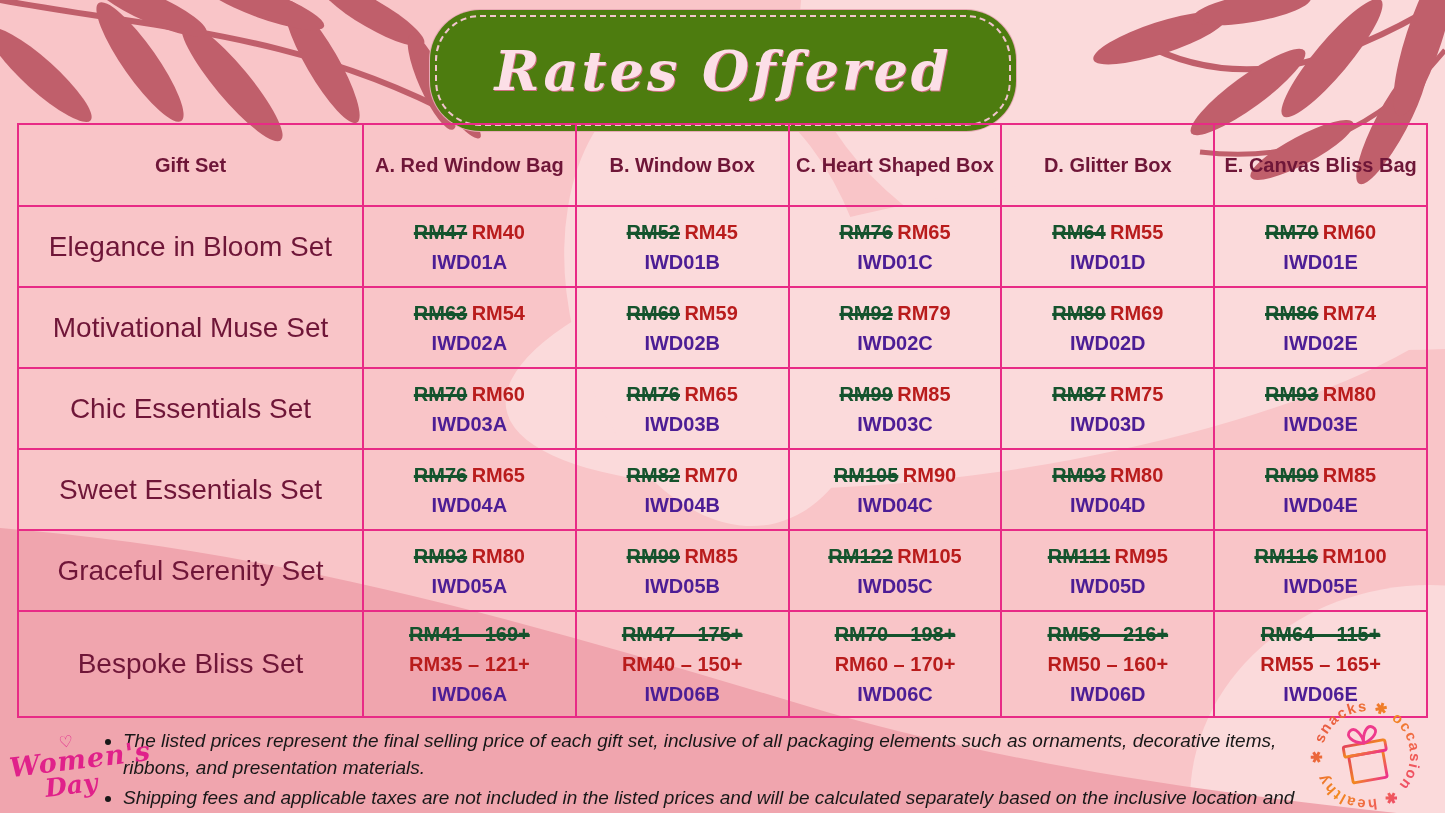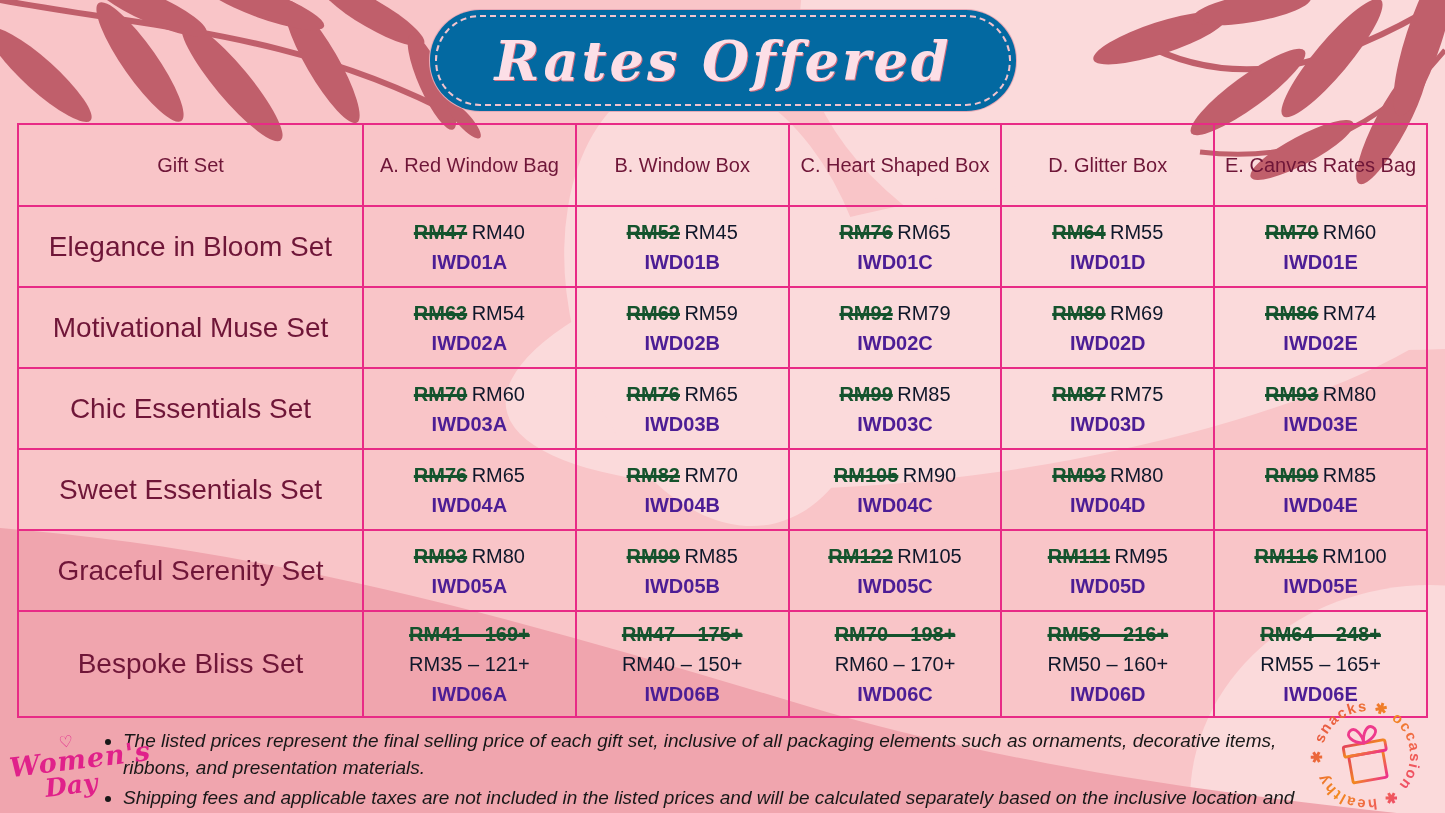--- a/index.html
+++ b/index.html
@@ -5,22 +5,22 @@
   html,body{margin:0;padding:0;}
   body{
     width:1445px;height:813px;position:relative;overflow:hidden;
     background:#f9c5c8;
     font-family:"Liberation Sans", sans-serif;
   }
   
   .bg{position:absolute;inset:0;width:1445px;height:813px;z-index:0;}
   
   .banner{
-    position:absolute;left:430px;top:10px;width:586px;height:101px;
-    background:#0369a1;border-radius:50px;z-index:2;
+    position:absolute;left:430px;top:10px;width:586px;height:121px;
+    background:#4d7c0f;border-radius:50px;z-index:2;
     display:flex;align-items:center;justify-content:center;
     box-shadow:0 0 0 1px #e8aab6;
   }
   .banner::before{
     content:"";position:absolute;inset:5px;border:2px dashed #f2c4ce;border-radius:45px;
   }
   .banner-title{
     font-family:"DejaVu Serif", serif;font-style:italic;font-weight:bold;
     font-size:54px;color:#fcdfe7;letter-spacing:3px;text-shadow:1px 1px 0 #cf6e81;
   }
@@ -29,24 +29,24 @@
     position:absolute;left:17px;top:123px;width:1411px;z-index:2;
     border-collapse:collapse;table-layout:fixed;
   }
   table.rates td, table.rates th{
     border:2px solid #e82b86;text-align:center;vertical-align:middle;
     padding:2px 6px;line-height:1.5;
   }
   thead tr{height:82px;}
   tbody tr{height:81px;}
   tbody tr:last-child{height:106px;}
-  th{color:#6f1638;font-size:20px;font-weight:normal;border-radius:26px;}
+  th{color:#6f1638;font-size:20px;font-weight:bold;border-radius:26px;}
   td.set-name{color:#6f1638;font-size:28px;font-weight:normal;}
   span.old{color:#14532d;font-size:20px;font-weight:bold;text-decoration:line-through;text-decoration-thickness:2.5px;}
-  span.new{color:#0f172a;font-size:20px;font-weight:normal;}
+  span.new{color:#b91c1c;font-size:20px;font-weight:bold;}
   span.code{color:#4c1d95;font-size:20px;font-weight:bold;}
   
   .notes{
     position:absolute;left:103px;top:728px;width:1240px;z-index:2;
     color:#181818;font-style:italic;font-size:19px;line-height:1.42;
   }
   .notes ul{margin:0;padding-left:20px;}
   .notes li{margin-bottom:3px;}
   
   .logo{
@@ -113,21 +113,21 @@
       <col>
       <col>
   </colgroup>
   <thead>
     <tr>
         <th>Gift Set</th>
         <th>A. Red Window Bag</th>
         <th>B. Window Box</th>
         <th>C. Heart Shaped Box</th>
         <th>D. Glitter Box</th>
-        <th>E. Canvas Rates Bag</th>
+        <th>E. Canvas Bliss Bag</th>
       </tr>
   </thead>
   <tbody>
       <tr>
         <td class="set-name">Elegance in Bloom Set</td>
         <td><span class="old">RM47</span> <span class="new">RM40</span><br><span class="code">IWD01A</span></td>
         <td><span class="old">RM52</span> <span class="new">RM45</span><br><span class="code">IWD01B</span></td>
         <td><span class="old">RM76</span> <span class="new">RM65</span><br><span class="code">IWD01C</span></td>
         <td><span class="old">RM64</span> <span class="new">RM55</span><br><span class="code">IWD01D</span></td>
         <td><span class="old">RM70</span> <span class="new">RM60</span><br><span class="code">IWD01E</span></td>
@@ -163,21 +163,21 @@
         <td><span class="old">RM122</span> <span class="new">RM105</span><br><span class="code">IWD05C</span></td>
         <td><span class="old">RM111</span> <span class="new">RM95</span><br><span class="code">IWD05D</span></td>
         <td><span class="old">RM116</span> <span class="new">RM100</span><br><span class="code">IWD05E</span></td>
       </tr>
       <tr>
         <td class="set-name">Bespoke Bliss Set</td>
         <td><span class="old">RM41 – 169+</span><br><span class="new">RM35 – 121+</span><br><span class="code">IWD06A</span></td>
         <td><span class="old">RM47 – 175+</span><br><span class="new">RM40 – 150+</span><br><span class="code">IWD06B</span></td>
         <td><span class="old">RM70 – 198+</span><br><span class="new">RM60 – 170+</span><br><span class="code">IWD06C</span></td>
         <td><span class="old">RM58 – 216+</span><br><span class="new">RM50 – 160+</span><br><span class="code">IWD06D</span></td>
-        <td><span class="old">RM64 – 248+</span><br><span class="new">RM55 – 165+</span><br><span class="code">IWD06E</span></td>
+        <td><span class="old">RM64 – 115+</span><br><span class="new">RM55 – 165+</span><br><span class="code">IWD06E</span></td>
       </tr>
     </tbody>
 </table>
 
 <div class="notes">
   <ul>
     <li>The listed prices represent the final selling price of each gift set, inclusive of all packaging elements such as ornaments, decorative items, ribbons, and presentation materials.</li>
     <li>Shipping fees and applicable taxes are not included in the listed prices and will be calculated separately based on the inclusive location and order volume.</li>
   </ul>
 </div>

